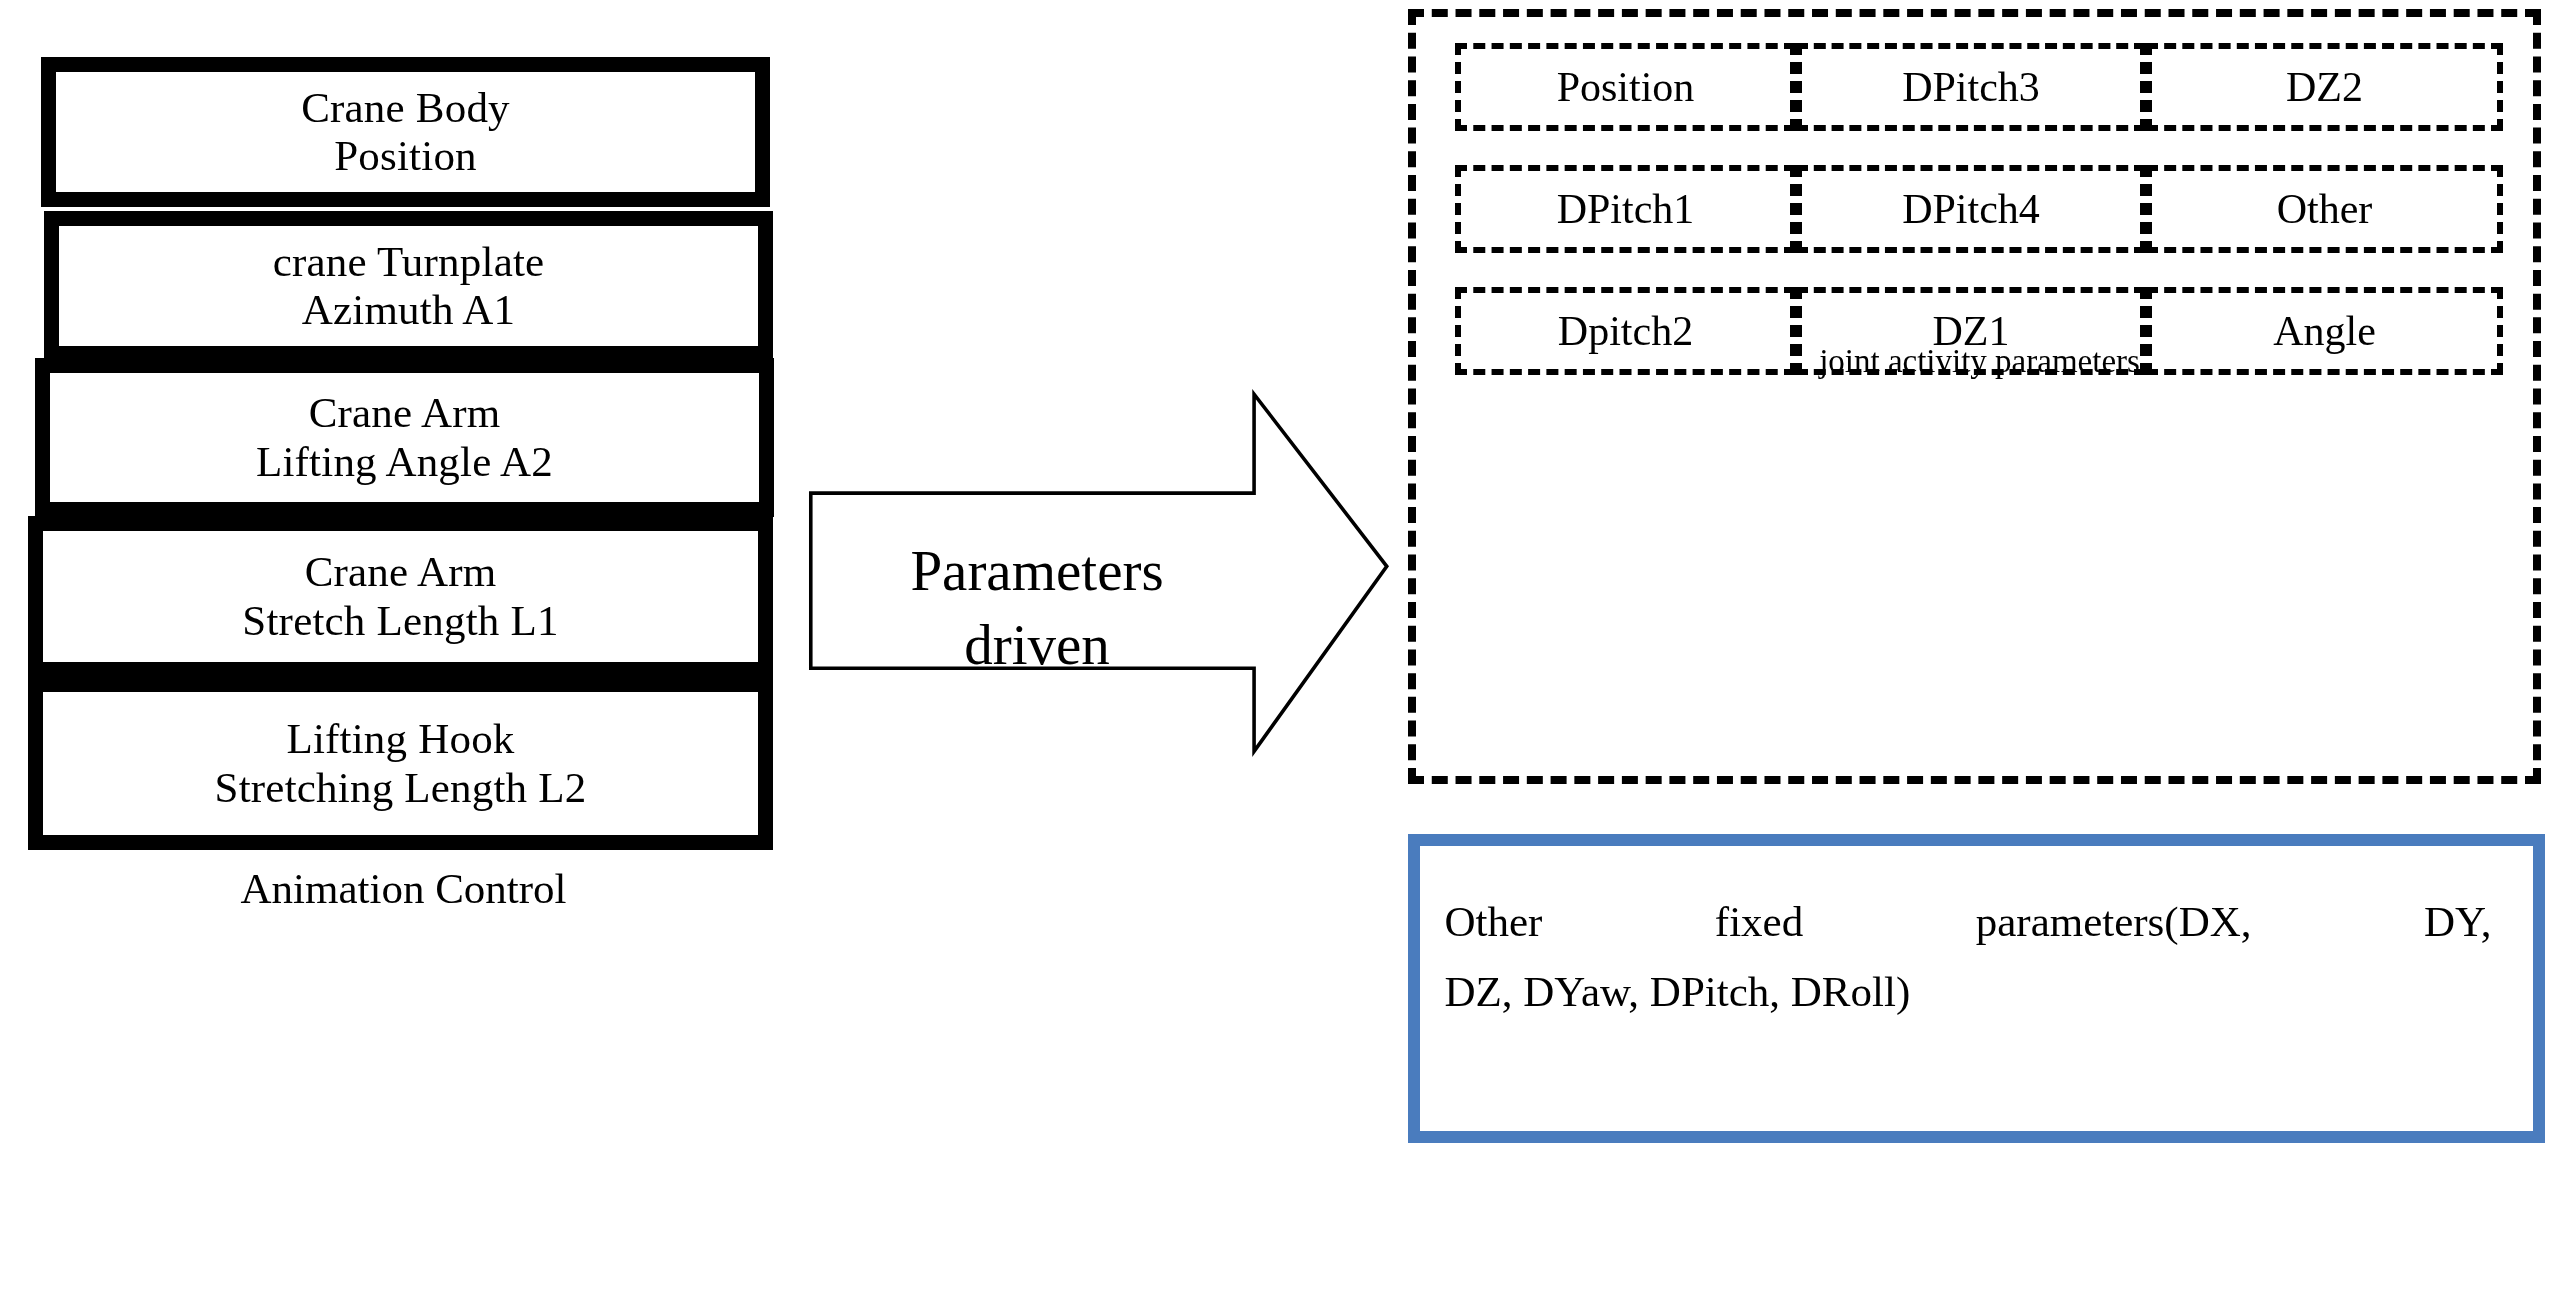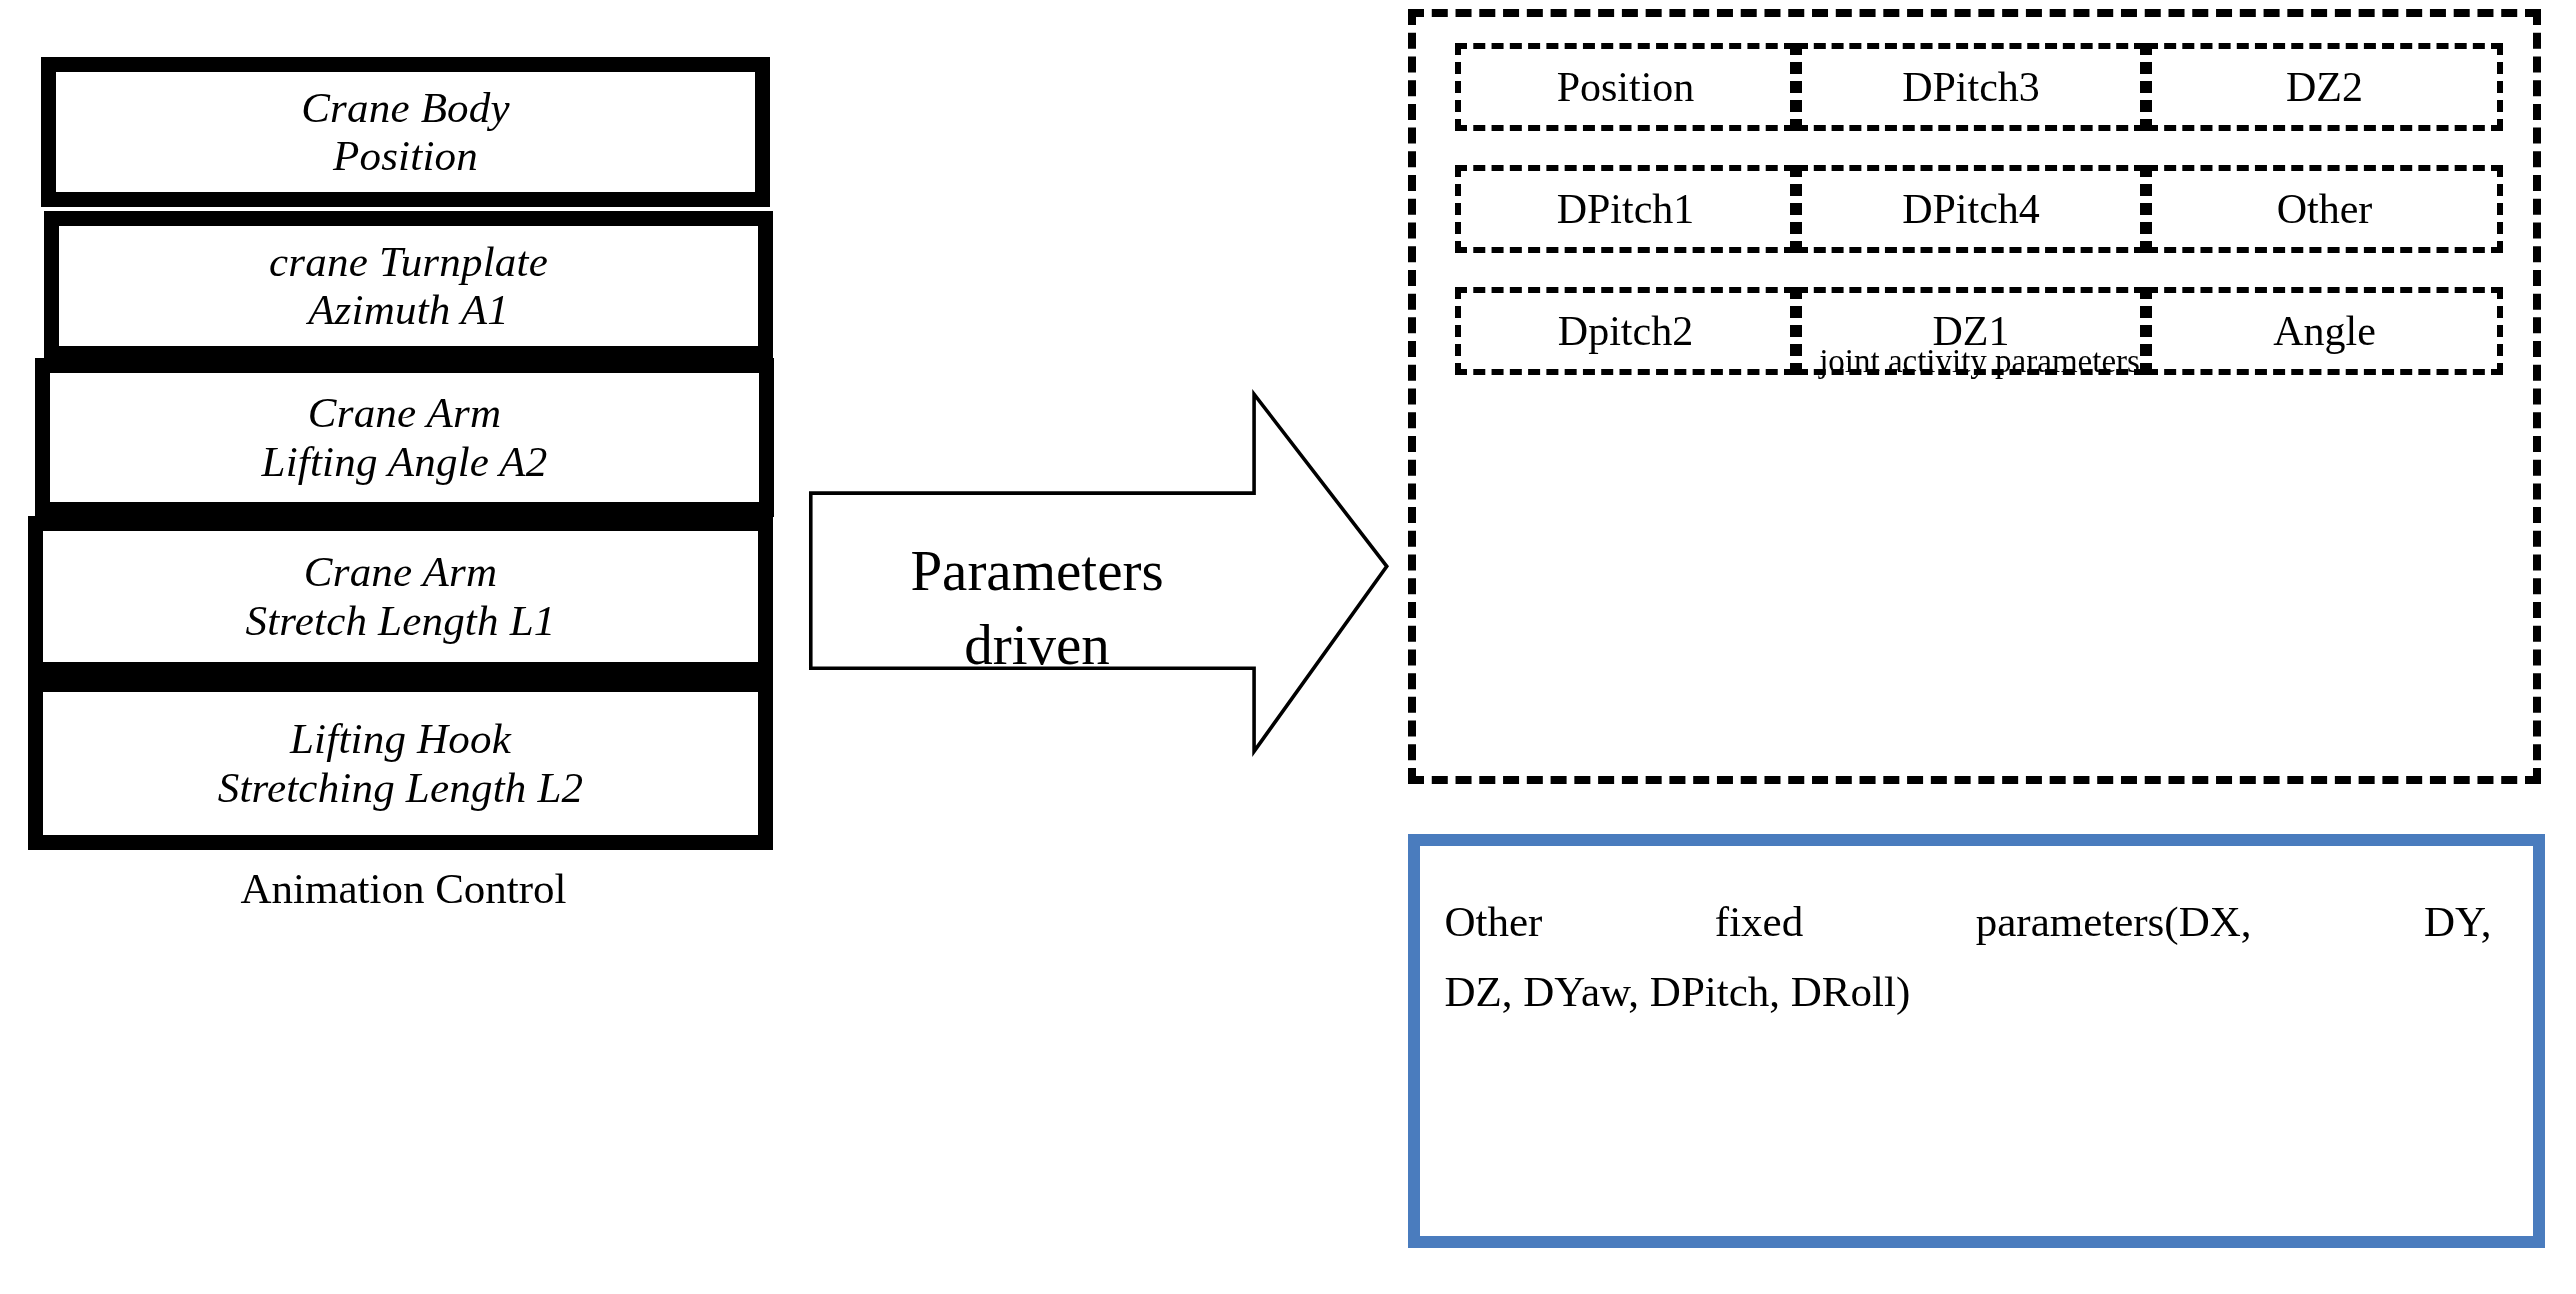--- a/index.html
+++ b/index.html
@@ -29,21 +29,20 @@
     justify-content: center;
     text-align: center;
     color: #000000;
     font-size: 43px;
     line-height: 1.12;
     letter-spacing: 0.2px;
   }
   .ctrl-box .lbl {
     white-space: pre-line;
     display: block;
-    font-style: italic;
   }
 
   #ctrl-0 { left: 47px;  top: 63px;   width: 717px; height: 138px; }
   #ctrl-1 { left: 50px;  top: 217px;  width: 717px; height: 138px; }
   #ctrl-2 { left: 41px;  top: 364px;  width: 727px; height: 147px; }
   #ctrl-3 { left: 34px;  top: 522px;  width: 733px; height: 149px; }
   #ctrl-4 { left: 34px;  top: 683px;  width: 733px; height: 161px; }
 
   #animation-control-caption {
     position: absolute;
@@ -119,21 +118,21 @@
     font-size: 33px;
     color: #000000;
   }
 
   
   #fixed-params-box {
     position: absolute;
     left: 1408px;
     top: 834px;
     width: 1137px;
-    height: 414px;
+    height: 309px;
     box-sizing: border-box;
     border: 12.2px solid #4a7cbe;
     background: #ffffff;
   }
   #fixed-params-text {
     position: absolute;
     left: 24.4px;
     top: 41px;
     width: 1047px;
     font-size: 43px;

